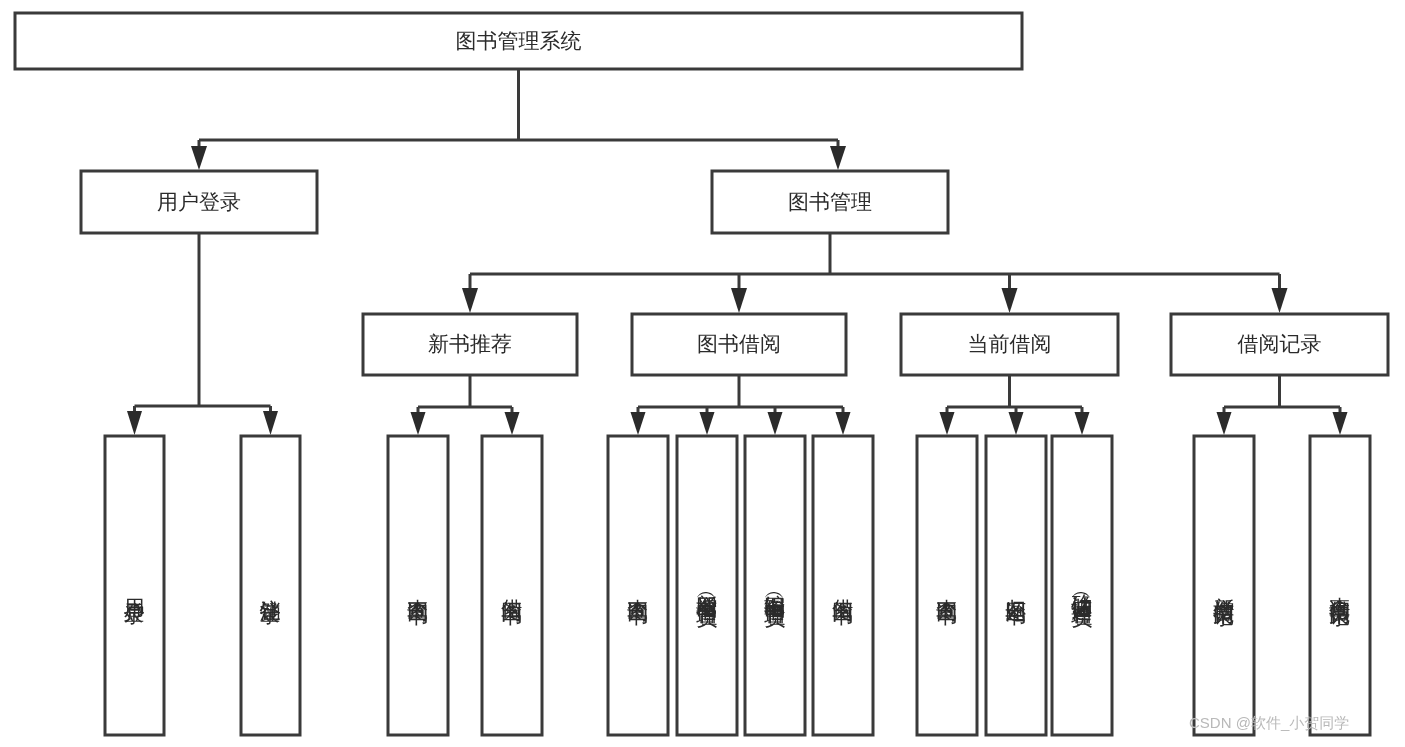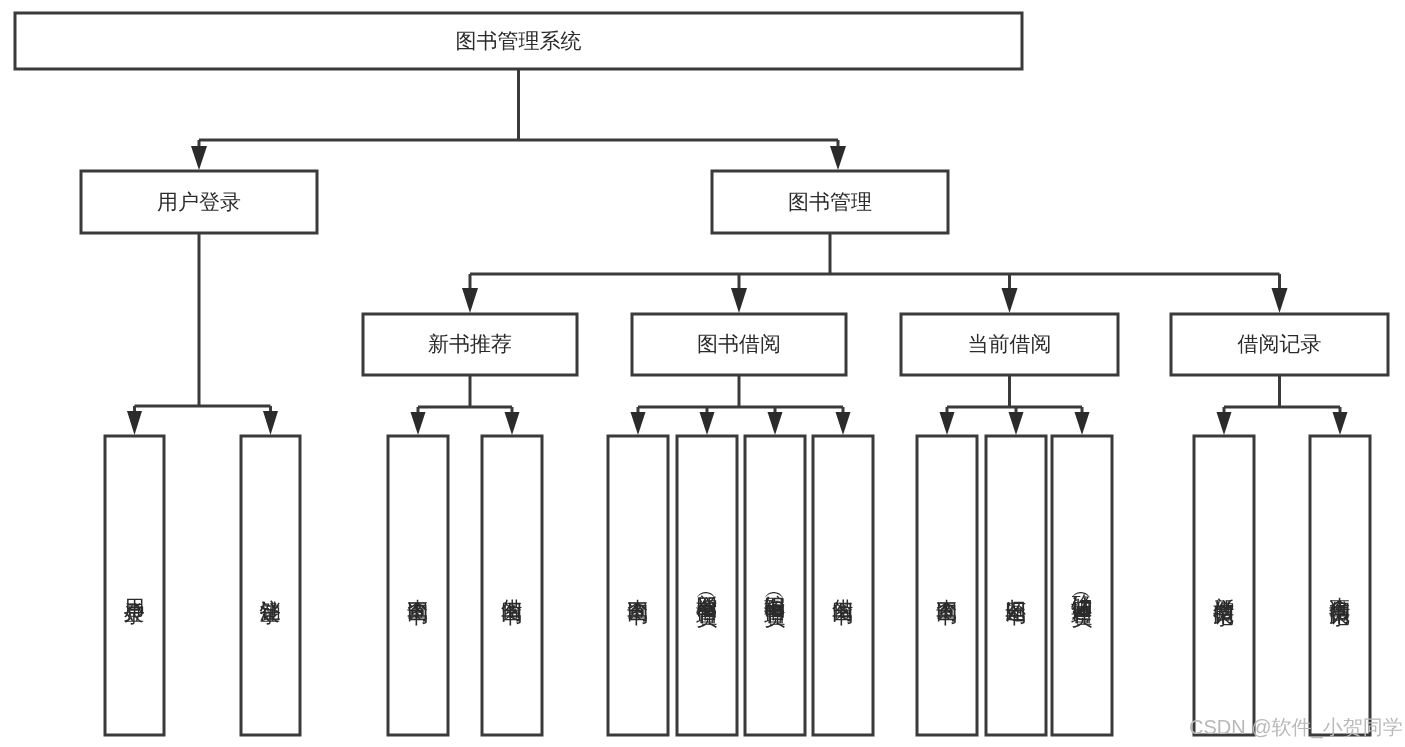--- a/index.html
+++ b/index.html
@@ -59,21 +59,21 @@
     letter-spacing: 2px;
     display: flex;
     align-items: center;
     justify-content: center;
     white-space: nowrap;
     user-select: none;
   }
   .watermark {
     position: absolute;
     font-family: "Liberation Sans", "DejaVu Sans", sans-serif;
-    font-size: 20px;
+    font-size: 15px;
     color: #b9b9b9;
     white-space: nowrap;
     user-select: none;
   }
 </style>
 </head>
 <body>
 
 <div id="diagram-root">
 

